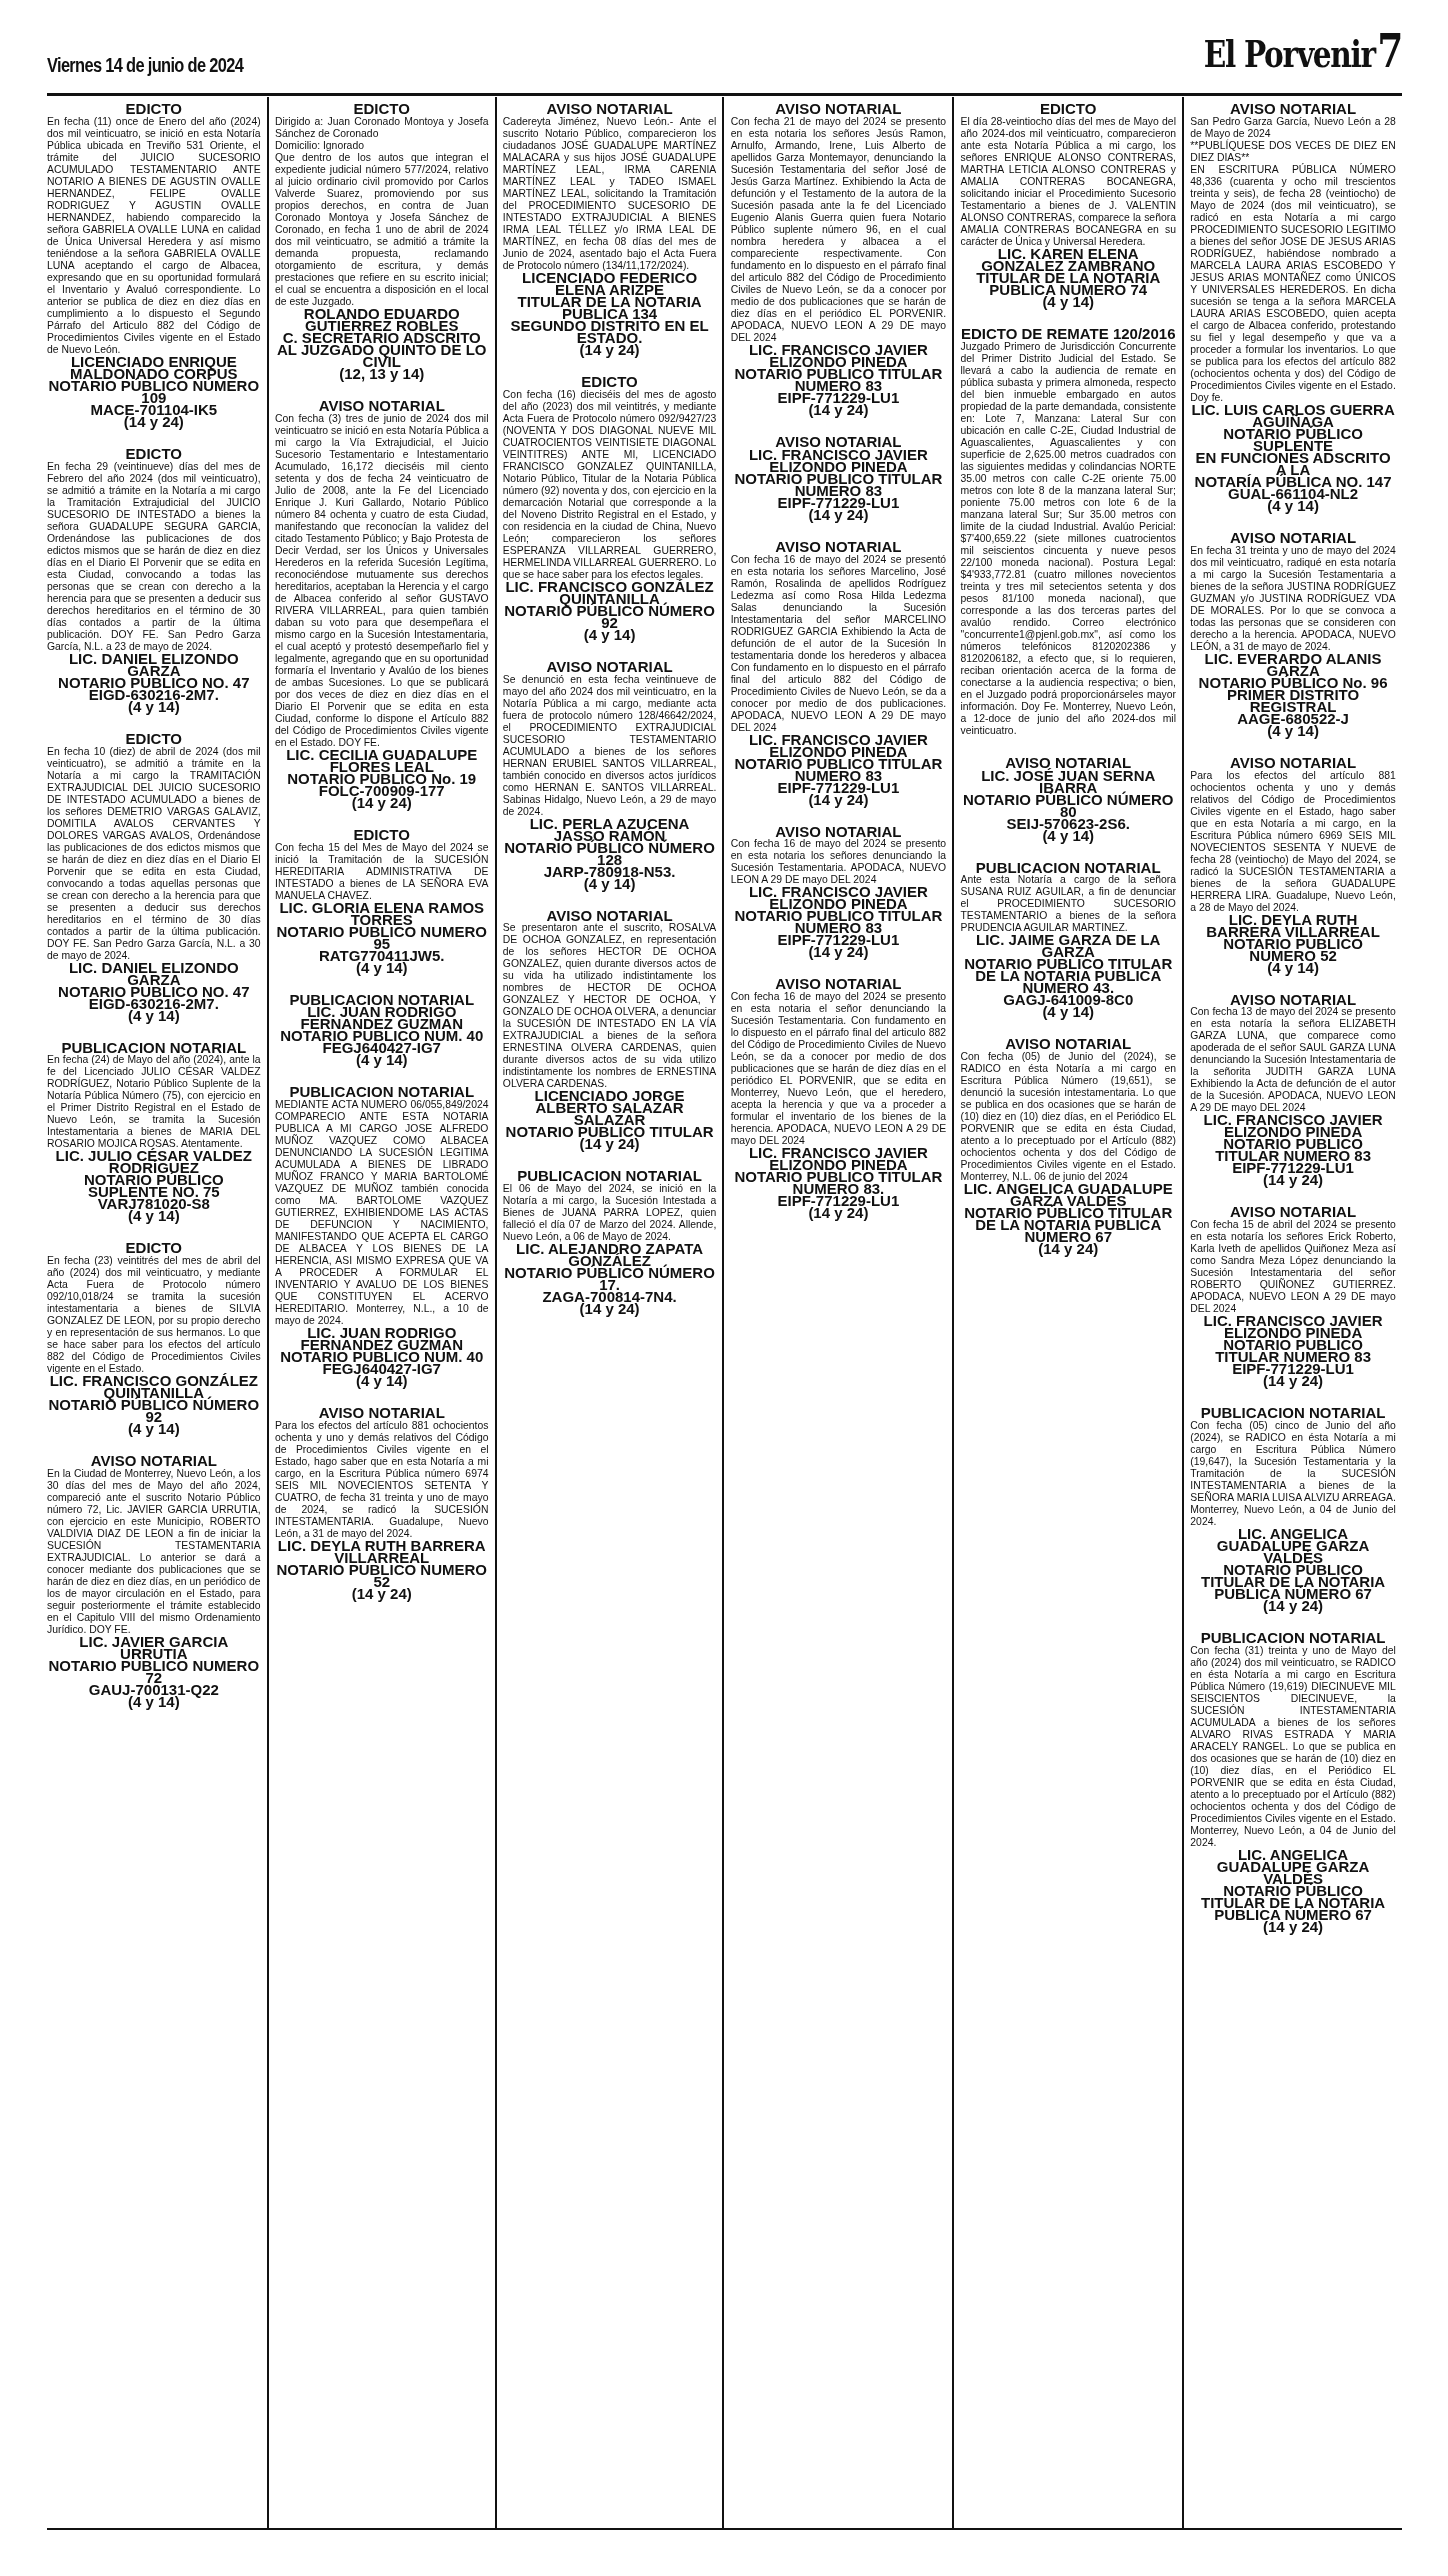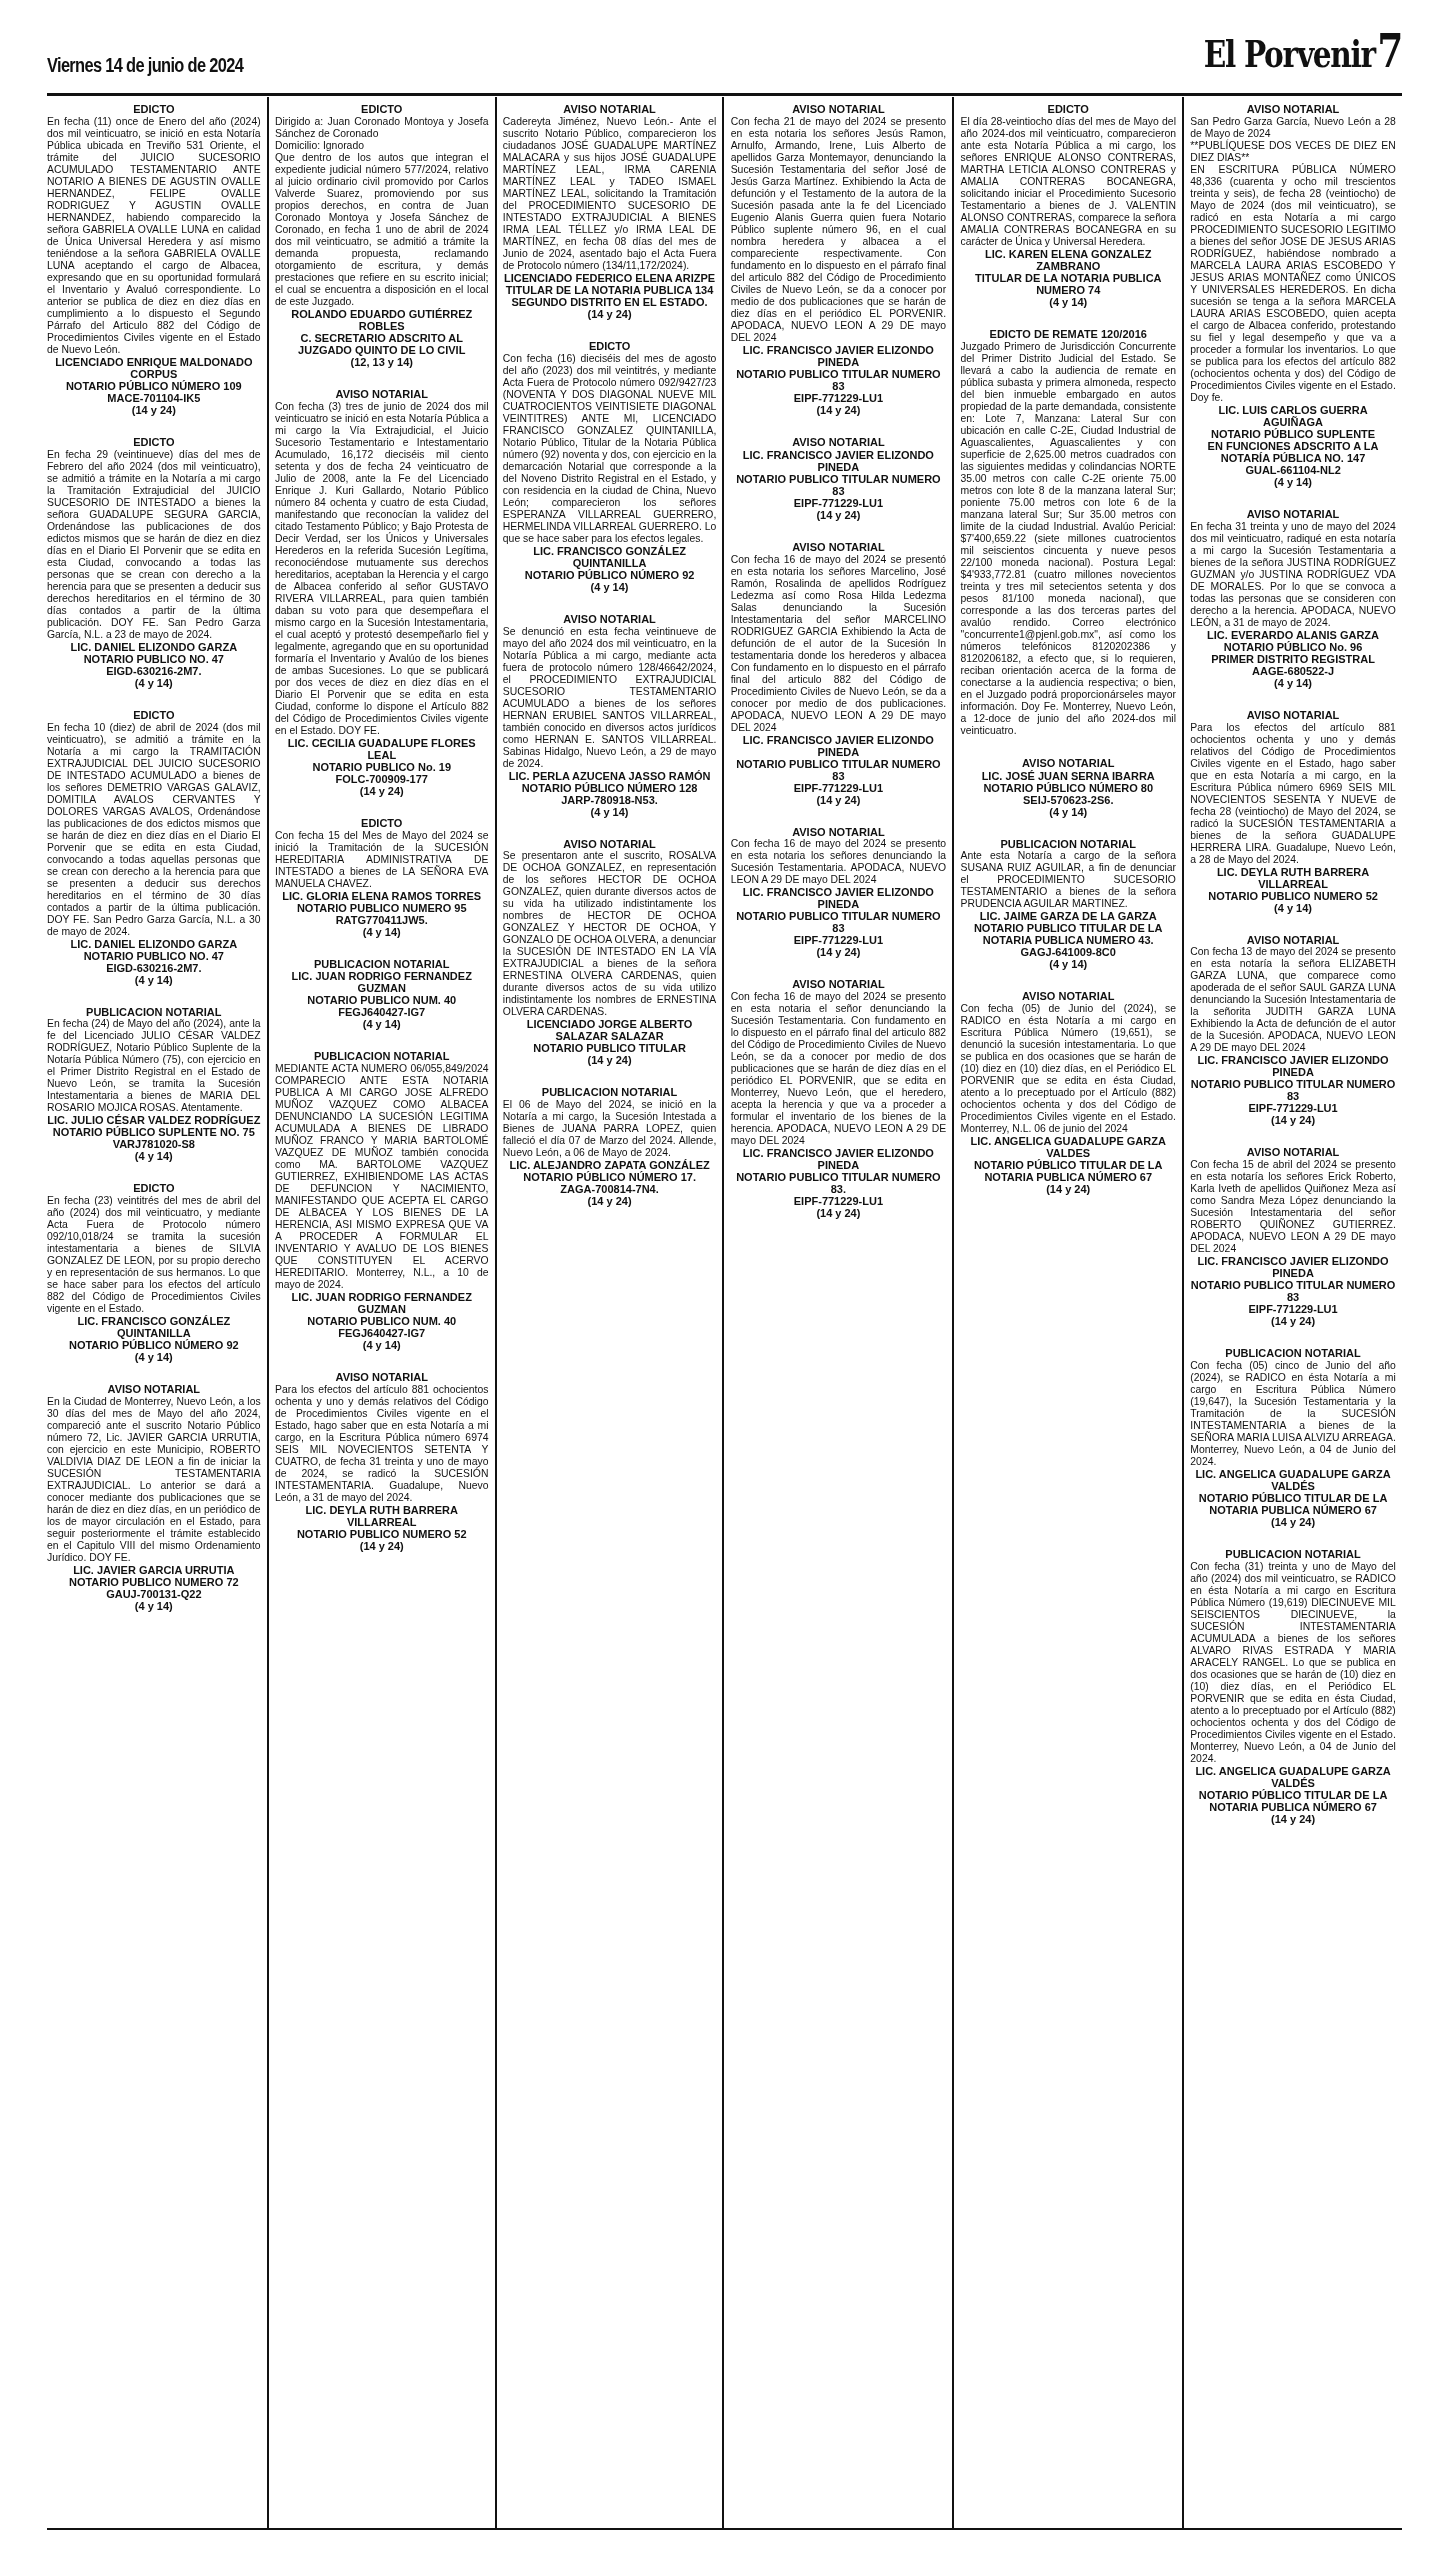--- a/index.html
+++ b/index.html
@@ -8,23 +8,23 @@
   .date{position:absolute;left:0;bottom:3.1px;font-family:"Liberation Sans",sans-serif;font-weight:bold;font-size:20px;letter-spacing:-0.8px;transform:scaleX(.82);transform-origin:left bottom;}
   .logo{position:absolute;right:0;bottom:1.6px;font-family:"DejaVu Serif",serif;font-weight:bold;font-size:37px;letter-spacing:-1.6px;transform:scaleX(.8);transform-origin:right bottom;}
   .logo .num{font-size:47px;margin-left:3.1px;}
   .toprule{position:absolute;left:47px;top:93px;width:1355px;height:3.1px;background:#111;}
   .botrule{position:absolute;left:47px;top:2528px;width:1355px;height:2.3px;background:#111;}
   .columns{position:absolute;left:47px;top:97px;width:1355px;height:2432px;display:flex;}
   .col{height:100%;box-sizing:border-box;padding:6.2px 6.2px 0 6.2px;overflow:hidden;border-left:2.3px solid #111;}
   .col:first-child{border-left:none;padding-left:0;}
   .c1{width:220px}.c2{width:228px}.c3{width:228px}.c4{width:230px}.c5{width:230px}.c6{width:220px}
   .notice{margin-bottom:20px;font-size:10.4px;line-height:12px;text-align:justify;}
-  .notice h3{margin:0 0 0.8px 0;text-align:center;font-size:11px;font-weight:bold;}
+  .notice h3{margin:0 0 0.8px 0;text-align:center;font-size:15px;font-weight:bold;}
   .notice p{margin:0;}
-  .sig{text-align:center;font-weight:bold;font-size:11px;line-height:12px;}
+  .sig{text-align:center;font-weight:bold;font-size:15px;line-height:12px;}
 </style>
 </head>
 <body>
 
 <div class="masthead">
   <div class="date">Viernes 14 de junio de 2024</div>
   <div class="logo">
     <span>El Porvenir</span><span class="num">7</span>
   </div>
 </div>

